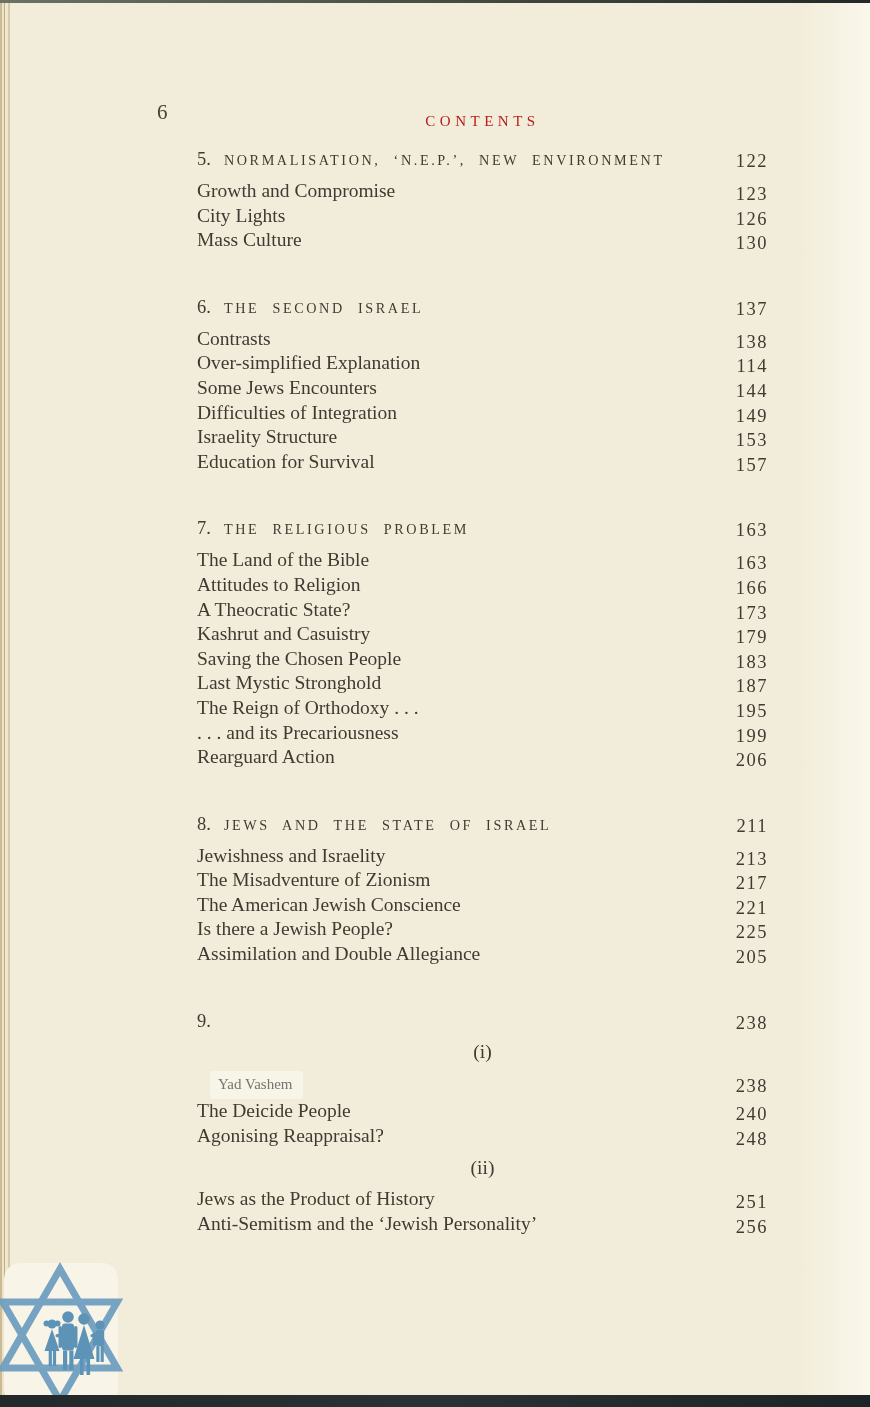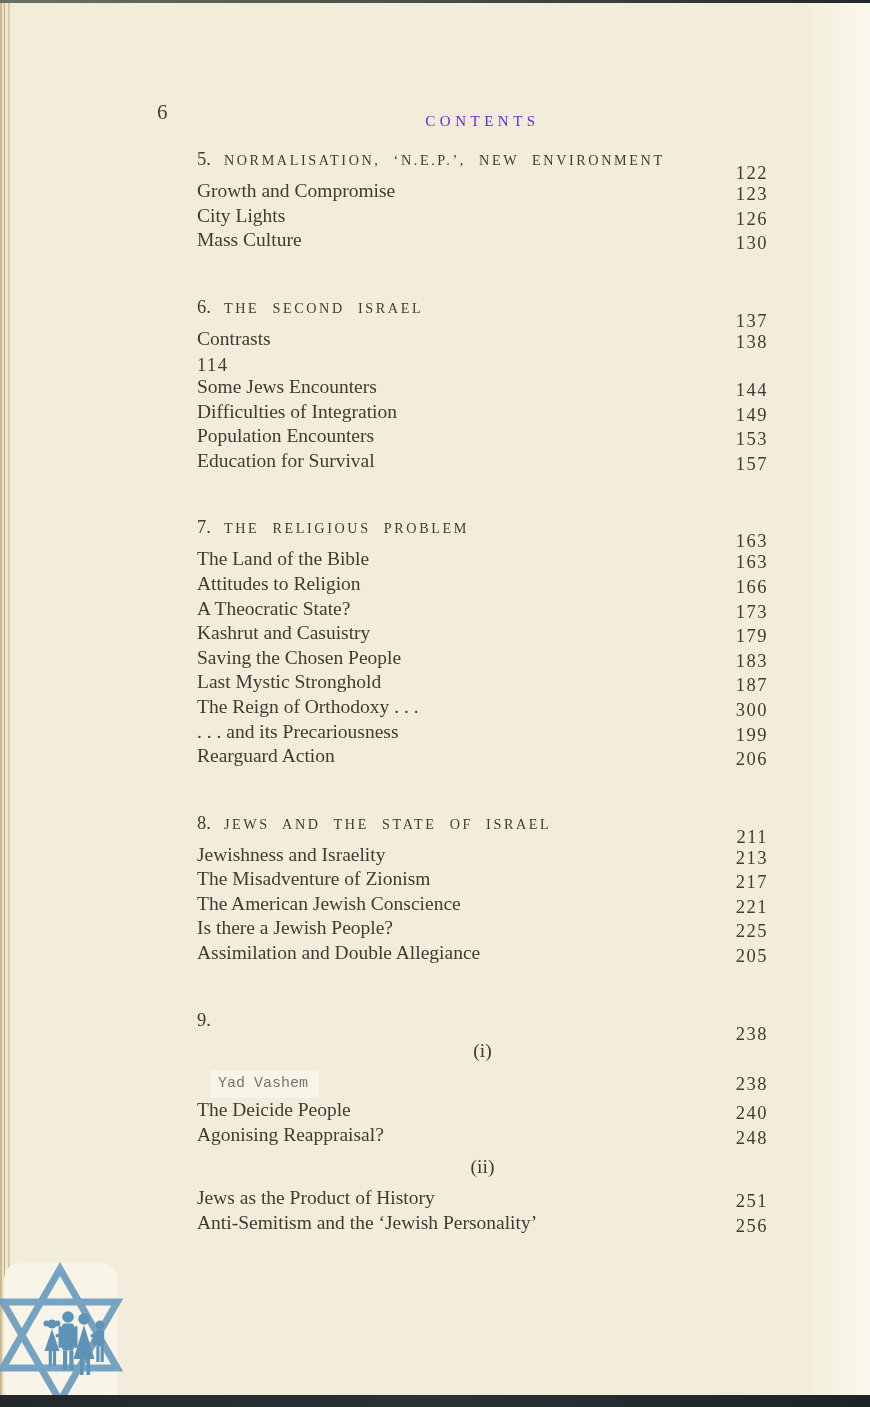--- a/index.html
+++ b/index.html
@@ -16,37 +16,37 @@
   .binding{position:absolute;top:3px;bottom:12px;left:0;width:15px;
     background:repeating-linear-gradient(90deg,
       #cbbb94 0 2px,#ece3c9 2px 4px,#bfae87 4px 5px,
       #efe7cf 5px 8px,#d9cba6 8px 10px,#f2edda 10px 15px);}
   .right-light{position:absolute;top:3px;bottom:12px;right:0;width:70px;
     background:linear-gradient(270deg,#faf7ec,rgba(250,247,236,0));}
 
   
   .folio{position:absolute;left:157px;top:100px;font-size:21px;color:#474337;}
   .running-head{position:absolute;left:197px;width:571px;top:113px;text-align:center;
-    font-size:15px;letter-spacing:4.5px;word-spacing:2px;color:#6d28d9;}
+    font-size:15px;letter-spacing:4.5px;word-spacing:2px;color:#b91c1c;}
 
   
   .toc{position:absolute;left:197px;top:149px;width:571px;}
   .toc-section + .toc-section{margin-top:44px;}
   .heading{display:flex;justify-content:space-between;align-items:baseline;margin-bottom:9px;}
   .hleft{display:flex;align-items:baseline;}
   .ch-num{font-size:18.5px;margin-right:13px;}
   .ch-title{font-size:14.2px;letter-spacing:2.6px;word-spacing:7px;white-space:nowrap;}
-  .pnum{font-size:18.5px;letter-spacing:1.5px;position:relative;top:14px;
+  .pnum{font-size:18.5px;letter-spacing:1.5px;position:relative;top:2px;
     font-feature-settings:"onum" 1;}
   .entry{display:flex;justify-content:space-between;align-items:baseline;line-height:23.6px;}
   .entry .pnum{top:3px;text-align:right;}
   .label{font-size:19.5px;}
   .it{font-style:italic;}
   .subheading{text-align:center;font-size:19.5px;margin:9px 0 8px;}
-  .overlay-label{font-family:Liberation Mono, monospace;font-size:15px;color:#76756e;
+  .overlay-label{font-family:Liberation Serif, serif;font-size:15px;color:#76756e;
     background:#f7f4e8;padding:2px 11px 3px 8px;margin-left:13px;border-radius:2px;}
 
   
   .logo-panel{position:absolute;left:4px;top:1263px;width:114px;height:144px;
     background:#f8f5e8;border-radius:16px;}
   .logo-svg{position:absolute;left:0;top:1262px;}
 </style>
 </head>
 <body>
 
@@ -87,32 +87,33 @@
             <span class="ch-num">6.</span>
             <span class="ch-title">THE SECOND ISRAEL</span>
           </span>
           <span class="pnum">137</span>
         </div>
         <div class="entry">
           <span class="label">Contrasts</span>
           <span class="pnum">138</span>
         </div>
         <div class="entry">
+          <span class="label">Over-simplified Explanation</span>
           <span class="pnum">114</span>
         </div>
         <div class="entry">
           <span class="label">Some Jews Encounters</span>
           <span class="pnum">144</span>
         </div>
         <div class="entry">
           <span class="label">Difficulties of Integration</span>
           <span class="pnum">149</span>
         </div>
         <div class="entry">
-          <span class="label">Population Encounters</span>
+          <span class="label">Israelity Structure</span>
           <span class="pnum">153</span>
         </div>
         <div class="entry">
           <span class="label">Education for Survival</span>
           <span class="pnum">157</span>
         </div>
       </div>
       <div class="toc-section">
         <div class="heading">
           <span class="hleft">
@@ -140,21 +141,21 @@
         <div class="entry">
           <span class="label">Saving the Chosen People</span>
           <span class="pnum">183</span>
         </div>
         <div class="entry">
           <span class="label">Last Mystic Stronghold</span>
           <span class="pnum">187</span>
         </div>
         <div class="entry">
           <span class="label">The Reign of Orthodoxy . . .</span>
-          <span class="pnum">300</span>
+          <span class="pnum">195</span>
         </div>
         <div class="entry">
           <span class="label">. . . and its Precariousness</span>
           <span class="pnum">199</span>
         </div>
         <div class="entry">
           <span class="label">Rearguard Action</span>
           <span class="pnum">206</span>
         </div>
       </div>

